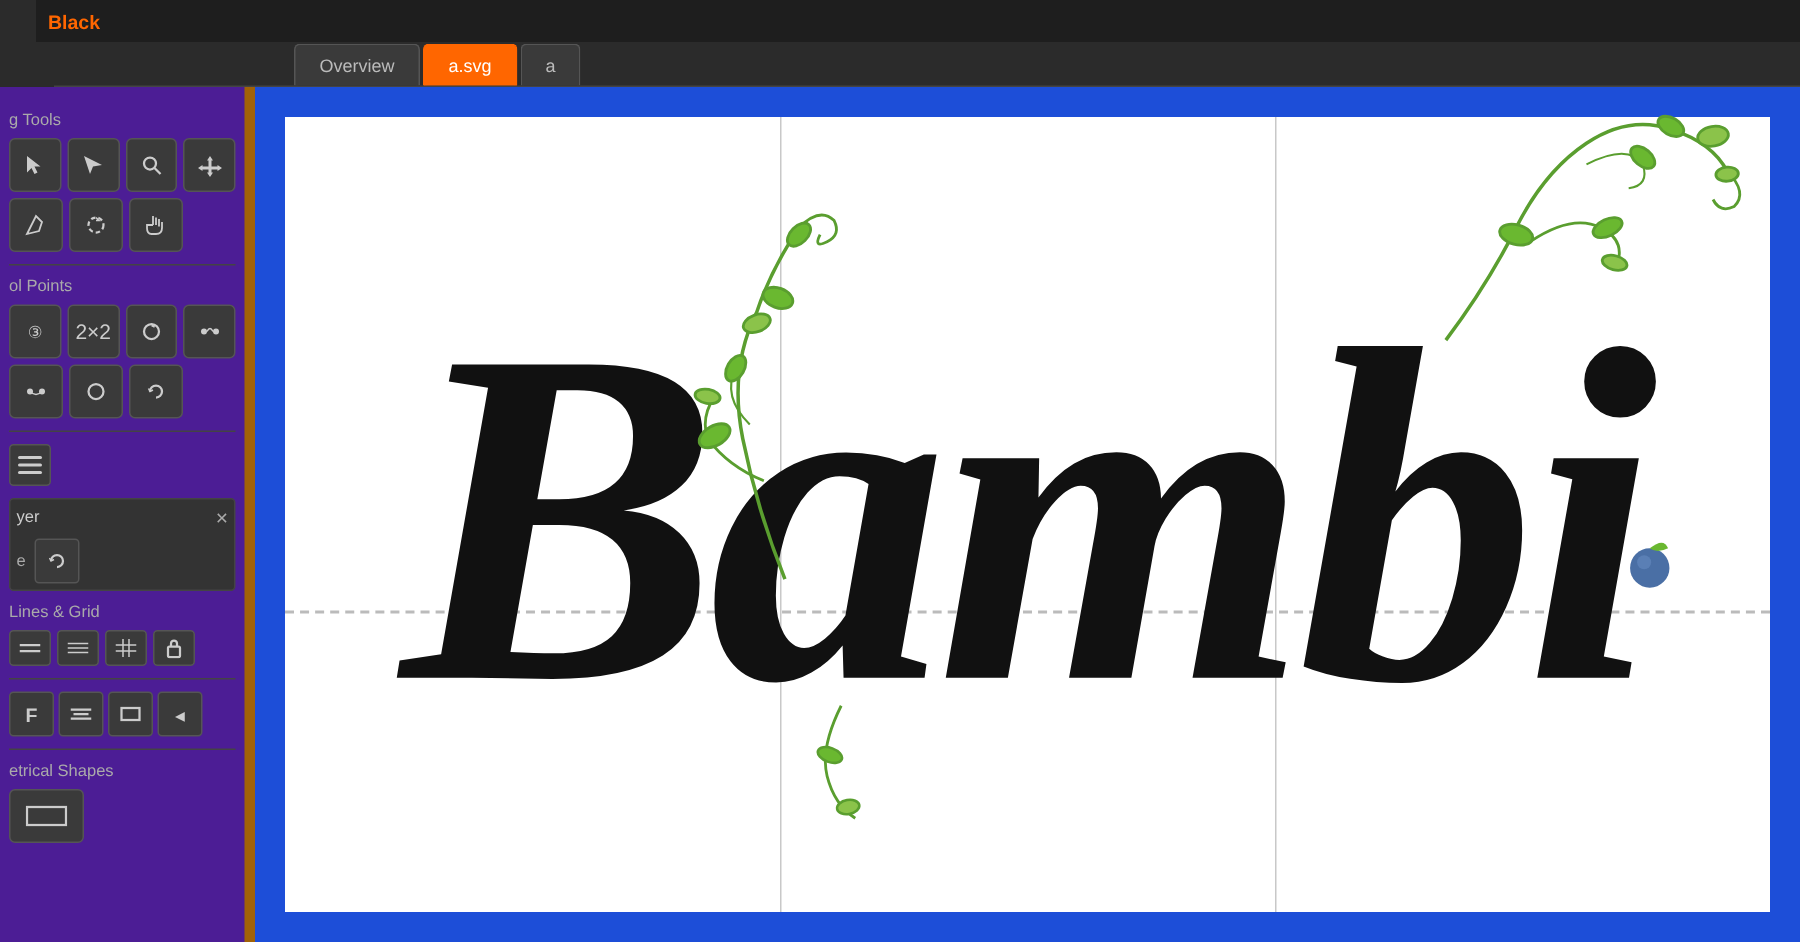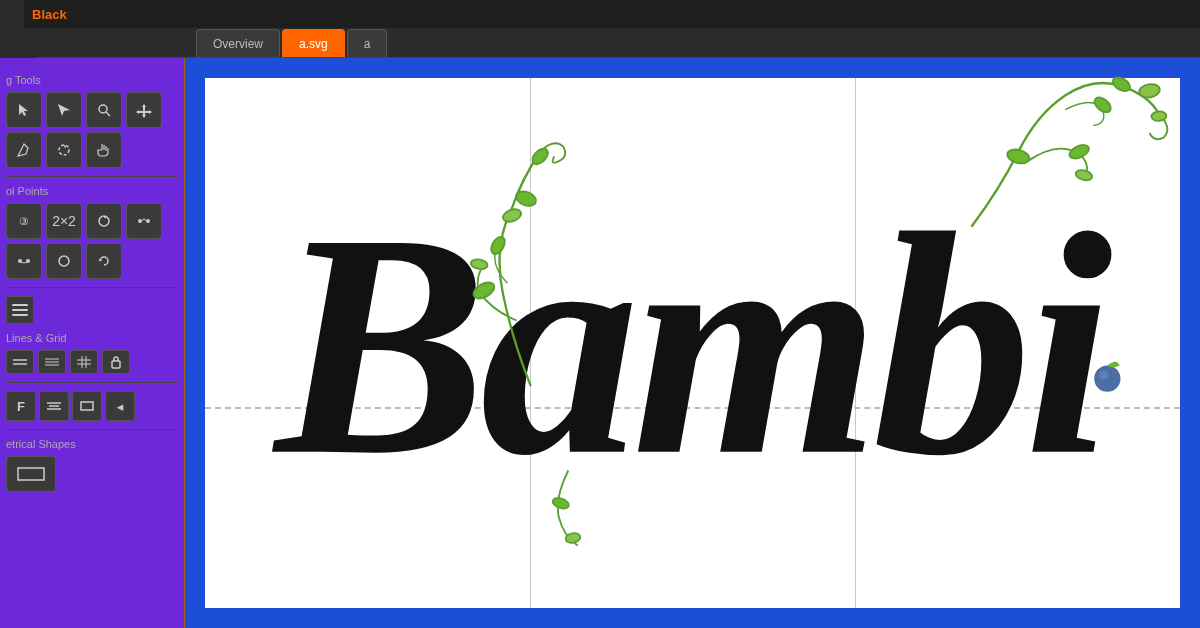--- a/index.html
+++ b/index.html
@@ -58,23 +58,23 @@
 
     
     .main-layout {
       display: flex;
       flex: 1;
       overflow: hidden;
     }
 
     
     .sidebar {
-      width: 185px;
-      background: #6d28d9;
-      border-right: 1px solid #a16207;
+      width: 170px;
+      background: #4c1d95;
+      border-right: 7px solid #a16207;
       padding: 8px 6px;
       flex-shrink: 0;
       overflow-y: auto;
     }
 
     .section-label {
       color: #aaa;
       font-size: 11px;
       margin-bottom: 6px;
       margin-top: 8px;
@@ -349,20 +349,35 @@
     </div>
 
     <div class="divider"></div>
 
     <div class="hamburger-btn">
       <div class="hamburger-line"></div>
       <div class="hamburger-line"></div>
       <div class="hamburger-line"></div>
     </div>
 
+    <div class="layer-panel">
+      <div class="layer-header">
+        <span>yer</span>
+        <span class="layer-close">×</span>
+      </div>
+      <div class="layer-content">
+        <span>e</span>
+        <div class="layer-icon-btn">
+          <svg width="14" height="14" viewBox="0 0 14 14" fill="none">
+              <path d="M3 7 A4 4 0 1 1 7 11" stroke="#ccc" stroke-width="1.5" fill="none"></path>
+              <path d="M2 5 L3 7 L5 6" stroke="#ccc" stroke-width="1" fill="none"></path>
+            </svg>
+        </div>
+      </div>
+    </div>
 
     <div class="section-label">Lines &amp; Grid</div>
     <div class="lines-grid-row">
       <div class="small-btn">
         <svg width="14" height="10" viewBox="0 0 14 10" fill="none">
             <line x1="0" y1="3" x2="14" y2="3" stroke="#ccc" stroke-width="1.5"></line>
             <line x1="0" y1="7" x2="14" y2="7" stroke="#ccc" stroke-width="1.5"></line>
           </svg>
       </div>
       <div class="small-btn">

